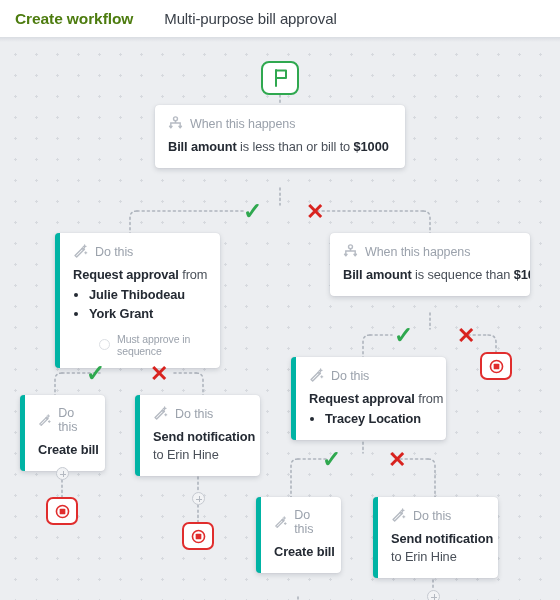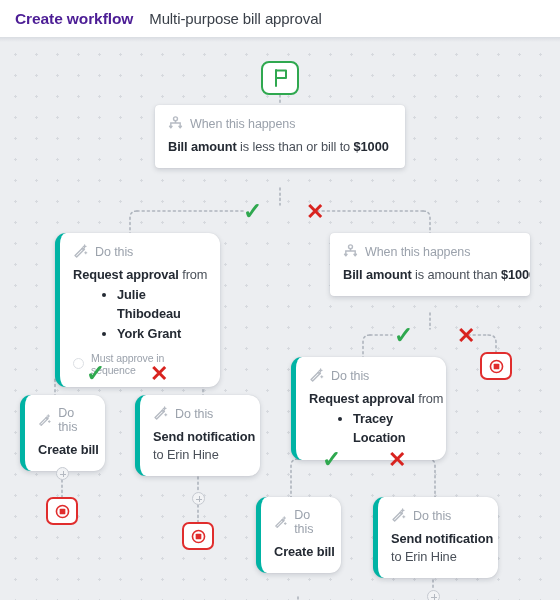--- a/index.html
+++ b/index.html
@@ -11,25 +11,25 @@
   }
   #app{position:relative;width:560px;height:600px;overflow:hidden;}
 
   
   .header{
     position:absolute;left:0;top:0;width:560px;height:37px;
     background:#ffffff;z-index:40;
     display:flex;align-items:center;
   }
   .header-title{
-    font-size:15.5px;font-weight:bold;color:#4c1d95;
+    font-size:15.5px;font-weight:bold;color:#4d7c0f;
     margin-left:15px;letter-spacing:-.1px;
   }
   .header-sub{
-    font-size:15px;color:#3a4049;margin-left:16px;letter-spacing:-.1px;
+    font-size:15px;color:#3a4049;margin-left:31px;letter-spacing:-.1px;
   }
   .header-shadow{
     position:absolute;left:0;top:37px;width:560px;height:5px;z-index:39;
     background:linear-gradient(to bottom, rgba(120,130,145,.16), rgba(120,130,145,0));
   }
 
   
   .canvas{
     position:absolute;left:0;top:37px;width:560px;height:573px;
     background-color:#eceef1;
@@ -54,42 +54,43 @@
     width:32px;height:28px;border:2px solid #e02d2d;border-radius:7px;
     background:#ffffff;box-sizing:border-box;
     display:flex;align-items:center;justify-content:center;
   }
 
   .card{
     position:absolute;background:#ffffff;border-radius:4px;
     box-shadow:0 2px 5px rgba(40,50,65,.17), 0 0 1px rgba(40,50,65,.16);
     box-sizing:border-box;overflow:hidden;
   }
-  .card.action{border-left:5px solid #00b3a4;border-radius:11px;}
+  .card.action{border-left:5px solid #00b3a4;}
 
   .card-head{
     display:flex;align-items:center;gap:7px;
     padding:11px 13px 0 13px;
   }
   .card-head .label{
     font-size:12.5px;color:#9ba2ac;letter-spacing:-.1px;
   }
   .card-body{
     padding:7px 13px 12px 13px;
     font-size:12.8px;color:#4a5059;line-height:1.42;letter-spacing:-.1px;
   }
   .card-body .b{font-weight:bold;color:#242a33;}
   .card-body .line{white-space:nowrap;}
 
   ul.people{margin:1px 0 0 0;padding-left:16px;list-style:disc;}
-  ul.people li{font-size:12.8px;font-weight:bold;color:#242a33;line-height:1.5;margin-left:28px;}
+  ul.people li{font-size:12.8px;font-weight:bold;color:#242a33;line-height:1.5;}
 
   .seq-row{
     display:flex;align-items:center;gap:7px;
     padding:7px 13px 11px 13px;
+    margin-left:26px;
   }
   .seq-dot{
     width:11px;height:11px;border-radius:50%;
     border:1.5px solid #dcdfe4;background:#fff;box-sizing:border-box;flex:0 0 auto;
   }
   .seq-text{font-size:10.5px;color:#9ba2ac;letter-spacing:-.1px;}
 
   .mark{position:absolute;font-weight:bold;line-height:1;}
   .mark.yes{color:#2fa84f;font-size:23px;}
   .mark.no{color:#d8231f;font-size:22px;}
@@ -218,21 +219,21 @@
       <div class="card-head">
         <svg width="15" height="15" viewBox="0 0 16 16">
           <circle cx="8" cy="3" r="2.1" fill="none" stroke="#b6bbc3" stroke-width="1.5"></circle>
           <path d="M8,5.2 L8,7.4 M8,7.4 L3,7.4 L3,11.5 M8,7.4 L13,7.4 L13,11.5" fill="none" stroke="#b6bbc3" stroke-width="1.5" stroke-linecap="round"></path>
           <path d="M1.4,10.4 L3,12.6 L4.6,10.4 M11.4,10.4 L13,12.6 L14.6,10.4" fill="none" stroke="#b6bbc3" stroke-width="1.5" stroke-linejoin="round"></path>
         </svg>
         <span class="label">When this happens</span>
       </div>
       <div class="card-body">
         <div class="line">
-          <span class="b">Bill amount</span><span> is amount than </span><span class="b">$1000</span>
+          <span class="b">Bill amount</span><span> is sequence than </span><span class="b">$1000</span>
         </div>
       </div>
     </div>
 
     <div class="mark yes" style="left:394px;top:287px;">✓</div>
     <div class="mark no" style="left:457px;top:288px;">✕</div>
 
     <div class="node stop-node" style="left:480px;top:315px;">
       <svg width="17" height="17" viewBox="0 0 18 18">
         <circle cx="9" cy="9" r="6.4" fill="none" stroke="#e02d2d" stroke-width="1.7"></circle>

